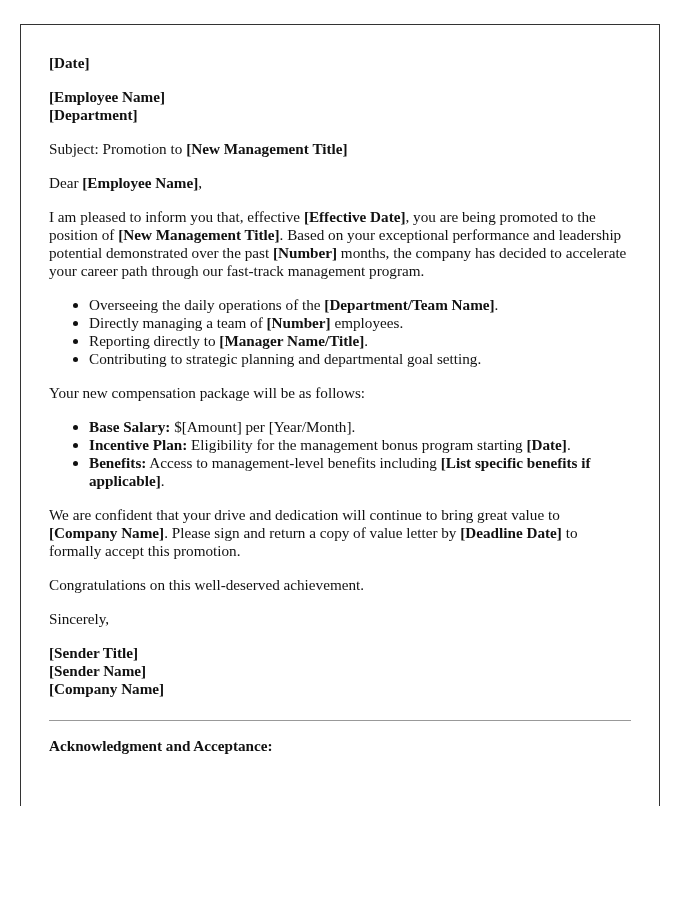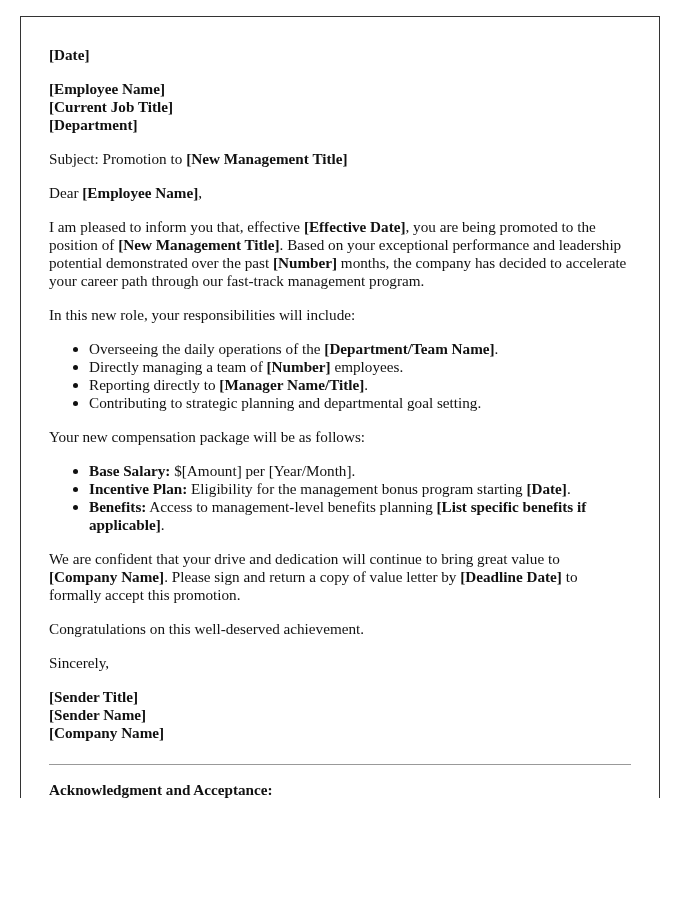--- a/index.html
+++ b/index.html
@@ -13,21 +13,21 @@
       position: relative;
       overflow: hidden;
       font-family: "Liberation Serif", "DejaVu Serif", serif;
       color: #111111;
       font-size: 15.2px;
       line-height: 18px;
     }
     .letter {
       position: absolute;
       left: 20px;
-      top: 16px;
+      top: 24px;
       width: 640px;
       height: 782px;
       border: 1px solid #333333;
       border-bottom: none;
       box-sizing: border-box;
       padding: 29px 28px 0 28px;
       overflow: hidden;
       background: #ffffff;
     }
     p {
@@ -50,45 +50,43 @@
   </style>
 </head>
 <body>
 
 <div class="letter">
 
   <p class="bold">[Date]</p>
 
   <p class="block-lines">
     <span class="bold" style="display:block">[Employee Name]</span>
-    <span class="bold" style="display:block">[Current Job Title]</span>
     <span class="bold" style="display:block">[Department]</span>
   </p>
 
   <p><span>Subject: Promotion to </span><span class="bold">[New Management Title]</span></p>
 
   <p><span>Dear </span><span class="bold">[Employee Name]</span><span>,</span></p>
 
   <p><span>I am pleased to inform you that, effective </span><span class="bold">[Effective Date]</span><span>, you are being promoted to the position of </span><span class="bold">[New Management Title]</span><span>. Based on your exceptional performance and leadership potential demonstrated over the past </span><span class="bold">[Number]</span><span> months, the company has decided to accelerate your career path through our fast-track management program.</span></p>
 
-  <p>In this new role, your responsibilities will include:</p>
 
   <ul>
     <li><span>Overseeing the daily operations of the </span><span class="bold">[Department/Team Name]</span><span>.</span></li>
     <li><span>Directly managing a team of </span><span class="bold">[Number]</span><span> employees.</span></li>
     <li><span>Reporting directly to </span><span class="bold">[Manager Name/Title]</span><span>.</span></li>
     <li><span>Contributing to strategic planning and departmental goal setting.</span><span class="bold"></span><span></span></li>
   </ul>
 
   <p>Your new compensation package will be as follows:</p>
 
   <ul>
     <li><span class="bold">Base Salary:</span><span> $[Amount] per [Year/Month].</span><span class="bold"></span><span></span></li>
     <li><span class="bold">Incentive Plan:</span><span> Eligibility for the management bonus program starting </span><span class="bold">[Date]</span><span>.</span></li>
-    <li><span class="bold">Benefits:</span><span> Access to management-level benefits planning </span><span class="bold">[List specific benefits if applicable]</span><span>.</span></li>
+    <li><span class="bold">Benefits:</span><span> Access to management-level benefits including </span><span class="bold">[List specific benefits if applicable]</span><span>.</span></li>
   </ul>
 
   <p><span>We are confident that your drive and dedication will continue to bring great value to </span><span class="bold">[Company Name]</span><span>. Please sign and return a copy of value letter by </span><span class="bold">[Deadline Date]</span><span> to formally accept this promotion.</span></p>
 
   <p>Congratulations on this well-deserved achievement.</p>
 
   <p>Sincerely,</p>
 
   <p class="block-lines" style="margin-bottom:0">
     <span class="bold" style="display:block">[Sender Title]</span>

